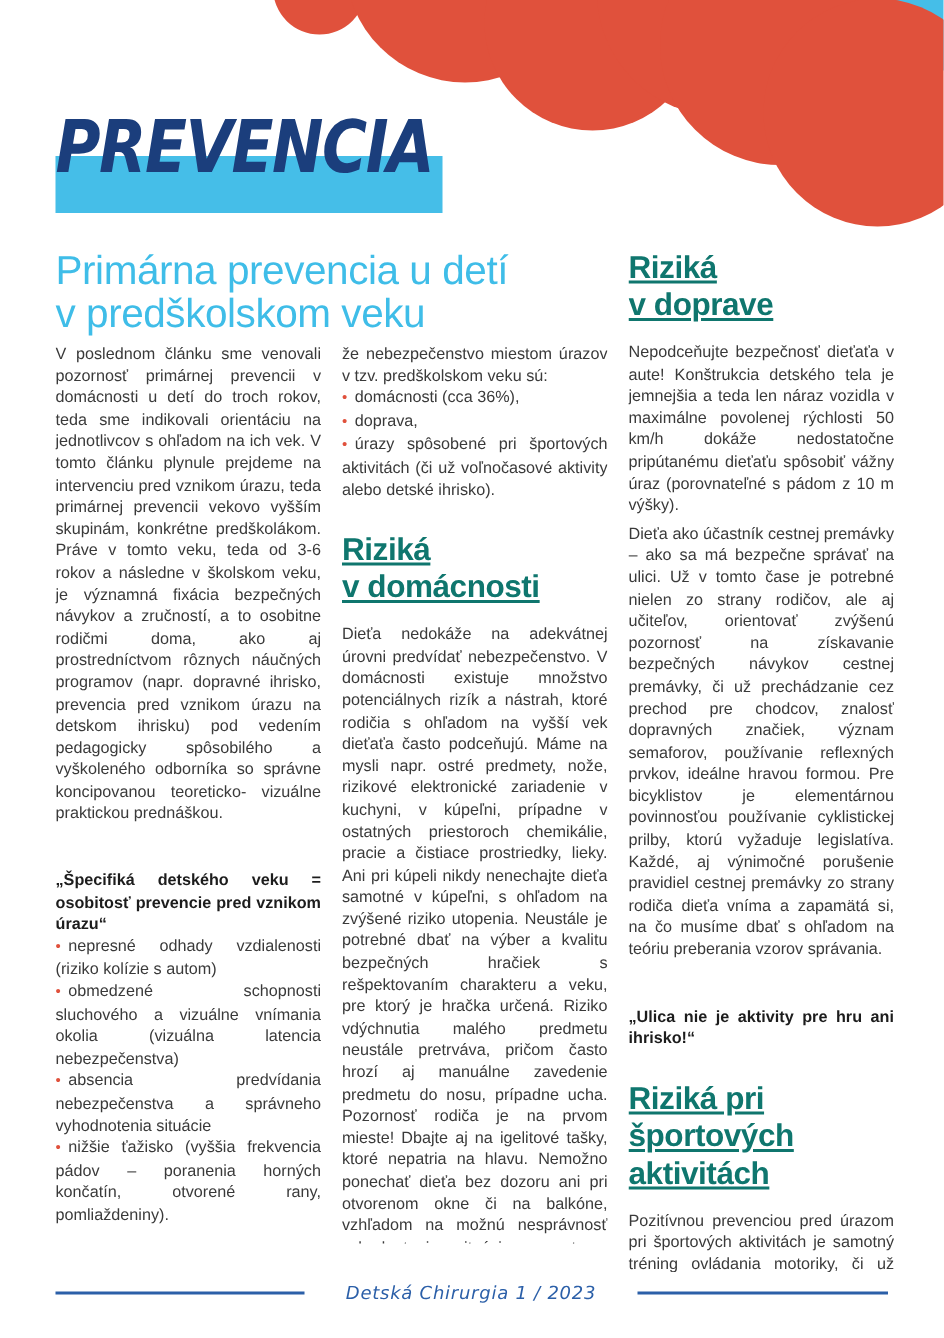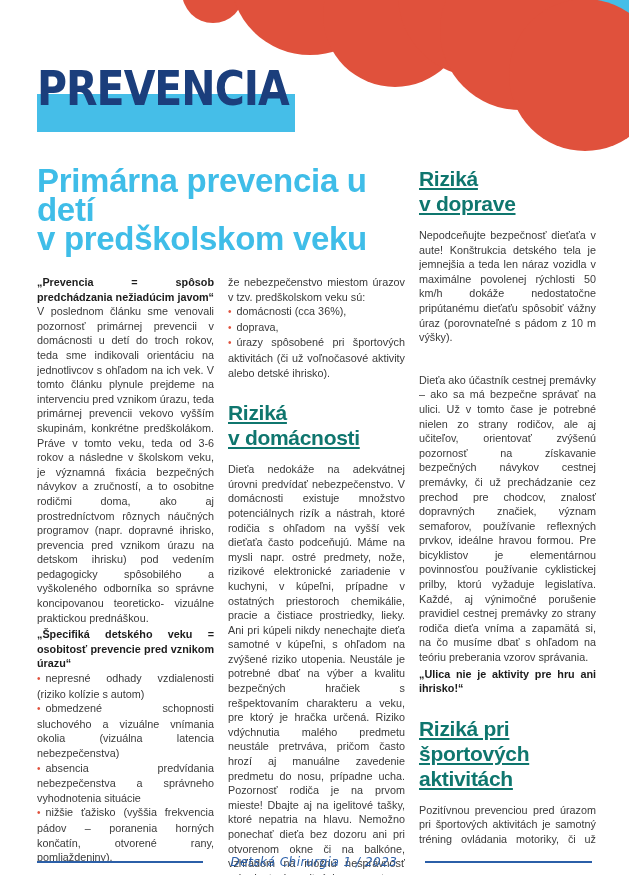--- a/index.html
+++ b/index.html
@@ -4,45 +4,45 @@
 <style>
   html,body{margin:0;padding:0;}
   body{
     width:629px;height:892px;position:relative;overflow:hidden;
     background:#ffffff;
     font-family:"Liberation Sans",sans-serif;
   }
   
   .cloud-svg{position:absolute;top:0;left:0;width:629px;height:200px;z-index:0;}
   
-  .logo-wrap{position:absolute;left:37px;top:72px;z-index:2;}
+  .logo-wrap{position:absolute;left:37px;top:82px;z-index:2;font-style:italic;}
   .logo-bar{position:absolute;left:0;top:22px;width:258px;height:38px;background:#45BEE8;}
   .logo-text{
     position:relative;display:inline-block;
     font-family:"DejaVu Sans",sans-serif;
     font-weight:900;font-size:41px;line-height:1;
     letter-spacing:-1px;color:#1B3E7C;
     transform:scaleY(1.18);transform-origin:left bottom;
   }
   
   .content{position:relative;z-index:1;padding:166px 37px 0 37px;display:flex;gap:14px;}
   .left-two{width:368px;flex:0 0 368px;}
   .two-cols{display:flex;gap:14px;}
   .col{width:177px;flex:0 0 177px;max-height:600px;overflow:hidden;
        font-size:10.8px;line-height:14.6px;color:#3A3A3A;text-align:justify;}
   .col3{max-height:682px;}
   h1.main-heading{
-    margin:0 0 22px 0;
-    font-size:33px;line-height:29px;font-weight:700;
+    margin:0 0 5px 0;
+    font-size:27px;line-height:29px;font-weight:400;
     letter-spacing:-0.3px;color:#3FBDE8;white-space:pre-line;
   }
   .block{margin:0;}
   .bold,.bold-gap{font-weight:700;color:#1C1C1C;}
-  .bold-gap{margin-top:2px;}
-  .para-gap{margin-top:28px;}
+  .bold-gap{margin-top:30px;}
+  .para-gap{margin-top:4px;}
   .section-heading{
     font-size:21px;line-height:25px;font-weight:800;
     color:#0f766e;letter-spacing:-0.3px;
     margin:20px 0 12px 0;white-space:pre-line;text-decoration:underline;
   }
   .col .section-heading:first-child{margin-top:0;}
   .bullet .dot{color:#E0513C;margin-right:5px;font-size:10px;}
   
   .footer{
     position:absolute;left:37px;right:37px;top:850px;height:24px;
@@ -76,21 +76,20 @@
   <div class="logo-bar"></div>
   <span class="logo-text">PREVENCIA</span>
 </div>
 
 <div class="content">
   <div class="left-two">
     <h1 class="main-heading">Primárna prevencia u detí
 v predškolskom veku</h1>
     <div class="two-cols">
       <div class="col">
-          <p class="block bold">„Prevencia = spôsob predchádzania nežiadúcim javom“</p>
           <p class="block para">V poslednom článku sme venovali pozornosť primárnej prevencii v domácnosti u detí do troch rokov, teda sme indikovali orientáciu na jednotlivcov s ohľadom na ich vek. V tomto článku plynule prejdeme na intervenciu pred vznikom úrazu, teda primárnej prevencii vekovo vyšším skupinám, konkrétne predškolákom. Práve v tomto veku, teda od 3-6 rokov a následne v školskom veku, je významná fixácia bezpečných návykov a zručností, a to osobitne rodičmi doma, ako aj prostredníctvom rôznych náučných programov (napr. dopravné ihrisko, prevencia pred vznikom úrazu na detskom ihrisku) pod vedením pedagogicky spôsobilého a vyškoleného odborníka so správne koncipovanou teoreticko- vizuálne praktickou prednáškou.</p>
           <p class="block bold-gap">„Špecifiká detského veku = osobitosť prevencie pred vznikom úrazu“</p>
           <p class="block bullet"><span class="dot">•</span><span>nepresné odhady vzdialenosti (riziko kolízie s autom)</span></p>
           <p class="block bullet"><span class="dot">•</span><span>obmedzené schopnosti sluchového a vizuálne vnímania okolia (vizuálna latencia nebezpečenstva)</span></p>
           <p class="block bullet"><span class="dot">•</span><span>absencia predvídania nebezpečenstva a správneho vyhodnotenia situácie</span></p>
           <p class="block bullet"><span class="dot">•</span><span>nižšie ťažisko (vyššia frekvencia pádov – poranenia horných končatín, otvorené rany, pomliaždeniny).</span></p>
         </div>
       <div class="col">
           <p class="block para">že nebezpečenstvo miestom úrazov v tzv. predškolskom veku sú:</p>
           <p class="block bullet"><span class="dot">•</span><span>domácnosti (cca 36%),</span></p>

